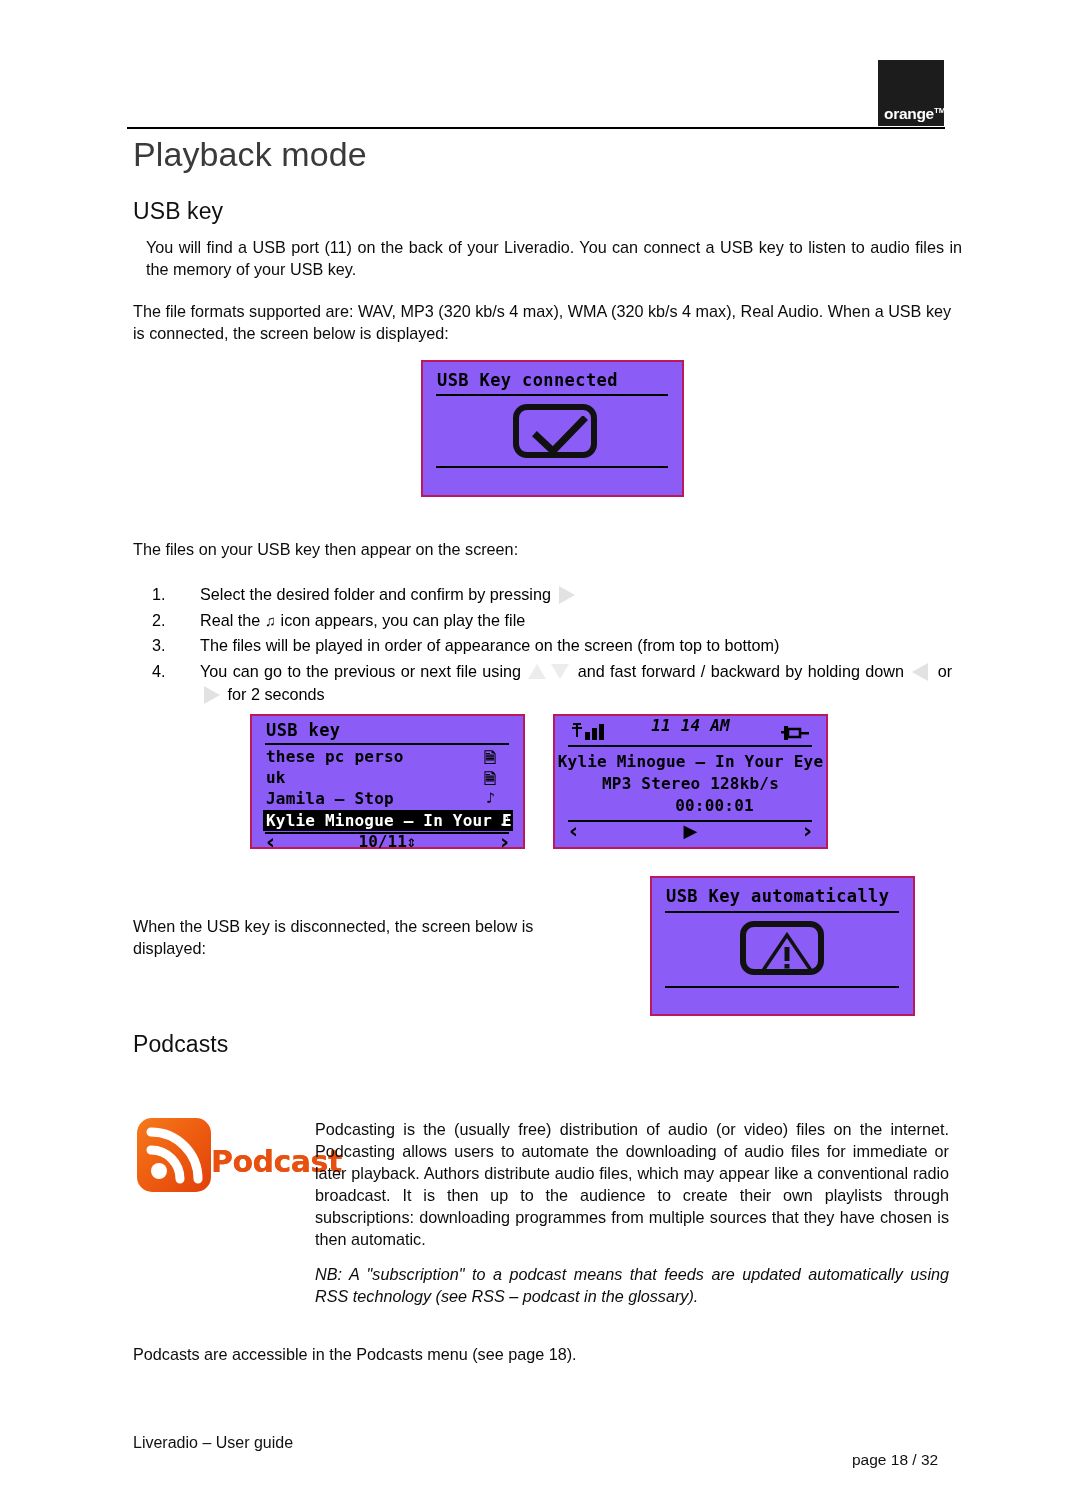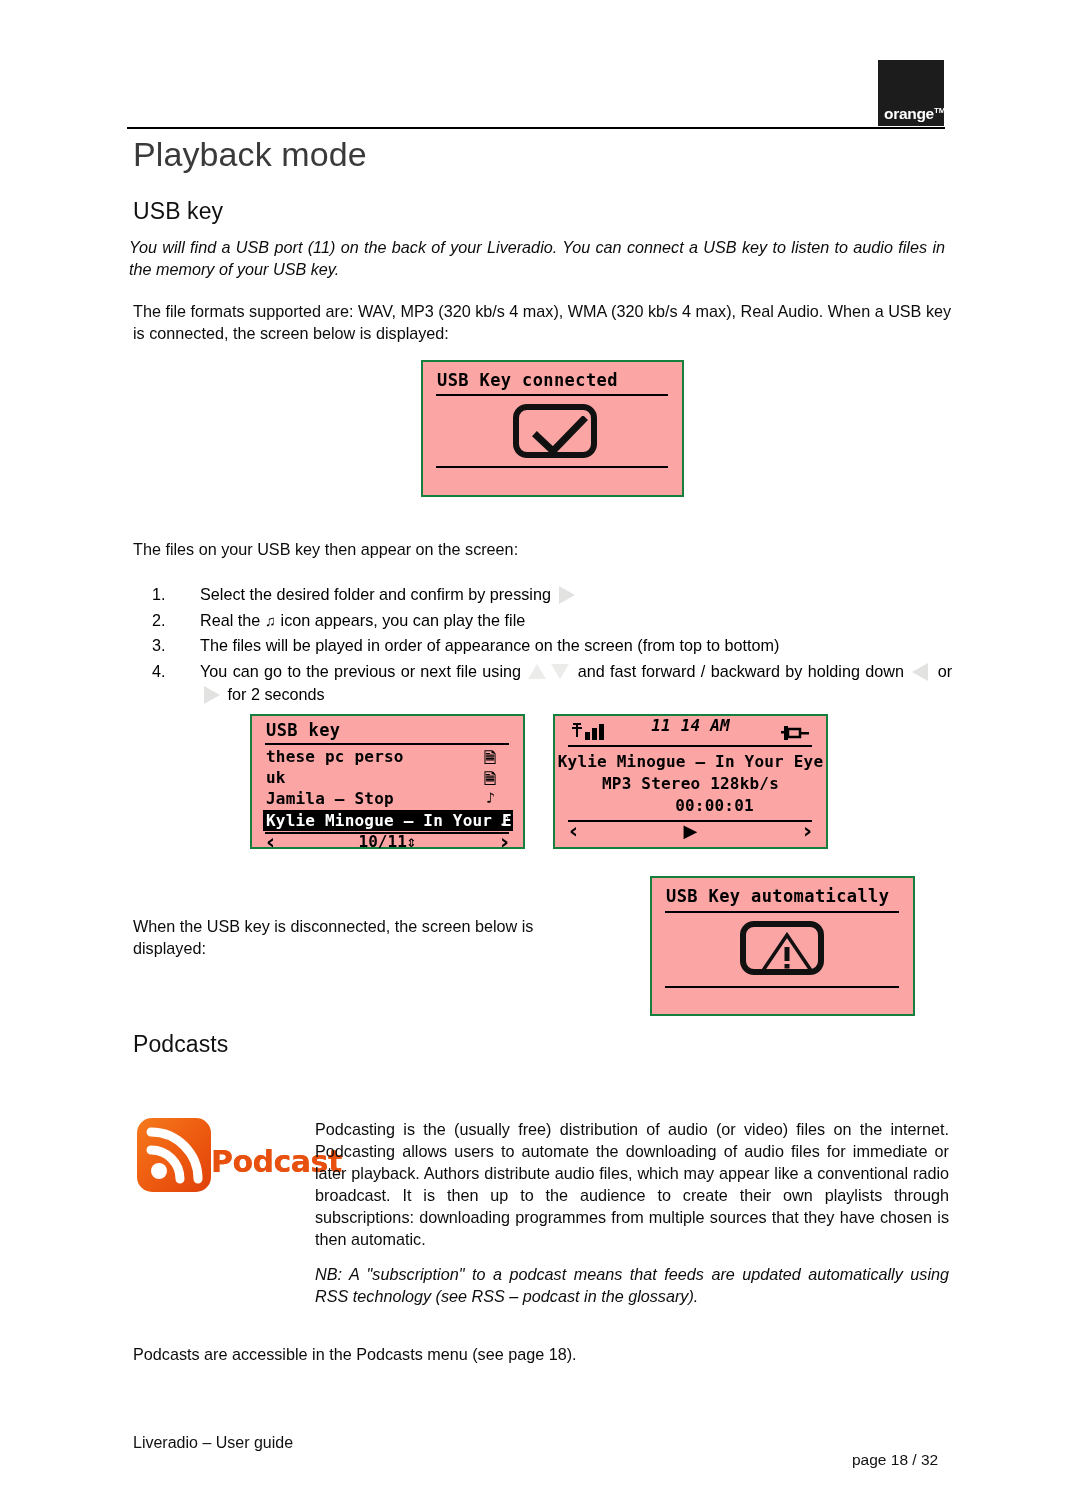--- a/index.html
+++ b/index.html
@@ -125,22 +125,22 @@
   }
   .ki-right i { border-left: 16px solid #e2e2e0; border-top: 9px solid transparent; border-bottom: 9px solid transparent; left: 2px; }
   .ki-left  i { border-right: 16px solid #e2e2e0; border-top: 9px solid transparent; border-bottom: 9px solid transparent; left: 1px; }
   .ki-up    i { border-bottom: 15px solid #ececea; border-left: 9px solid transparent; border-right: 9px solid transparent; top: 1px; }
   .ki-down  i { border-top: 15px solid #ececea; border-left: 9px solid transparent; border-right: 9px solid transparent; top: 1px; }
   .notegly { font-size: 15px; }
 
   
   .lcd {
     position: absolute;
-    background: #fca5a5;
-    border: 2px solid #15803d;
+    background: #8b5cf6;
+    border: 2px solid #be185d;
     box-sizing: border-box;
     font-family: "DejaVu Sans Mono", monospace;
     color: #000000;
   }
   .lcd-inner {
     position: absolute;
     left: 0; top: 0; right: 0; bottom: 0;
   }
   .lcd-title {
     position: absolute;
@@ -247,21 +247,21 @@
 <div class="page">
 
   <div class="logo">
     <span class="logo-text"><span>orange</span><span class="logo-tm">TM</span></span>
   </div>
   <div class="header-rule"></div>
   <div class="h1">Playback mode</div>
 
   <div class="h2" style="left:133px; top:198px;">USB key</div>
 
-  <div class="para" style="left:129px; top:236px; width:816px;font-style:italic;">You will find a USB port (11) on the back of your Liveradio. You can connect a USB key to listen to audio files in the memory of your USB key.</div>
+  <div class="para" style="left:146px; top:236px; width:816px;">You will find a USB port (11) on the back of your Liveradio. You can connect a USB key to listen to audio files in the memory of your USB key.</div>
 
   <div class="para nojust" style="left:133px; top:300px; width:830px;">The file formats supported are: WAV, MP3 (320 kb/s 4 max), WMA (320 kb/s 4 max), Real Audio. When a USB key is connected, the screen below is displayed:</div>
 
   <div class="lcd" style="left:421px; top:360px; width:263px; height:137px;">
     <div class="lcd-inner">
       <div class="lcd-title" style="left:14px; top:8px;">USB Key connected</div>
       <div class="lcd-rule" style="left:13px; top:32px; width:232px; height:2px;"></div>
       <div class="symbox" style="left:90px; top:42px; width:84px; height:54px;">
         <svg class="symsvg" style="left:12px; top:6px;" width="60" height="42" viewBox="0 0 60 42">
           <path d="M6 20 L22 35 L52 4" fill="none" stroke="#111111" stroke-width="7" stroke-linecap="square" stroke-linejoin="miter"></path>

